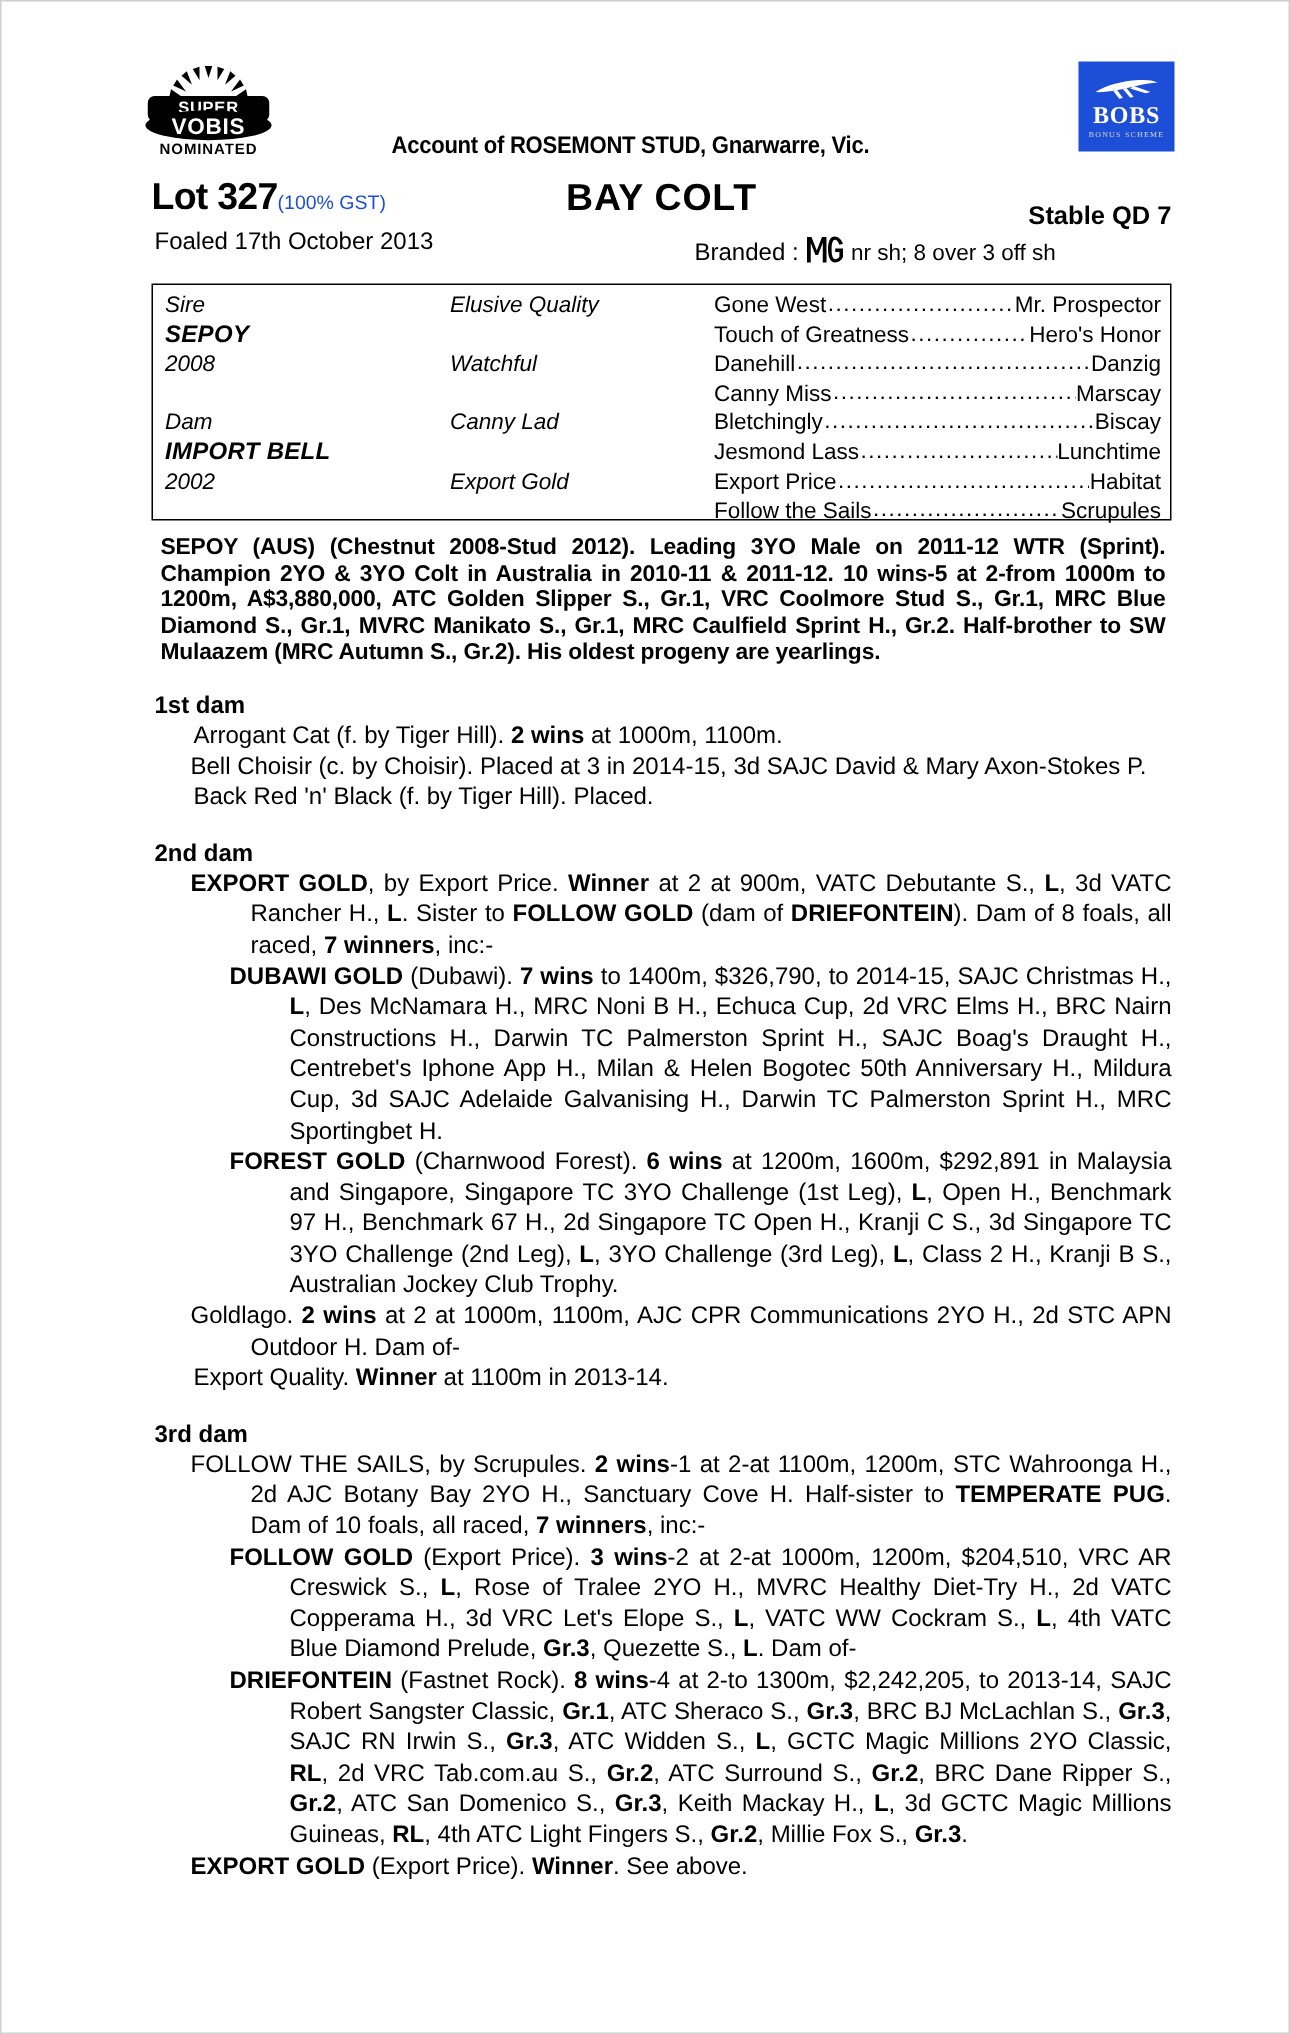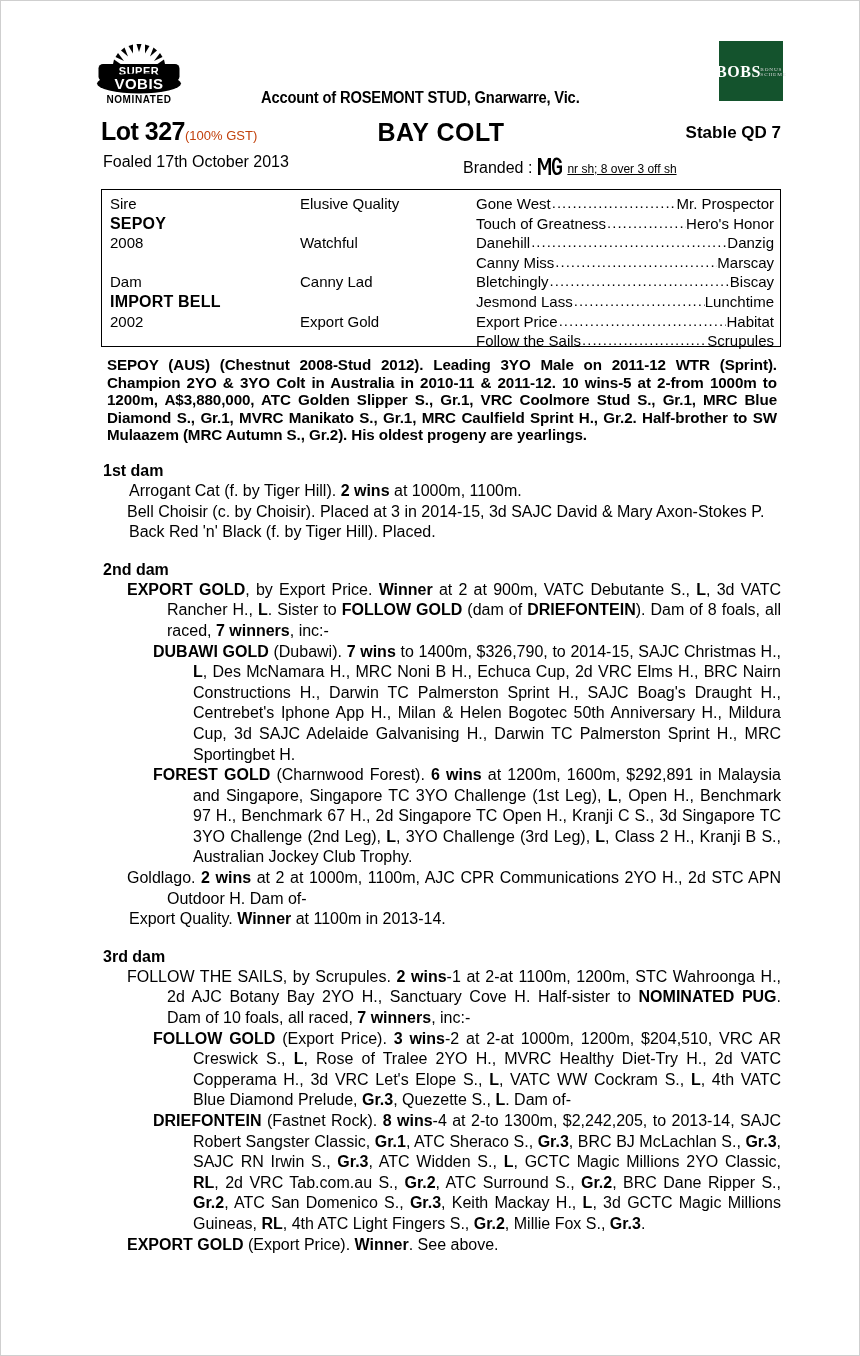--- a/index.html
+++ b/index.html
@@ -40,23 +40,23 @@
     top: 6px;
     width: 104px;
     height: 62px;
   }
   .bobs-logo {
     position: absolute;
     right: -2px;
     top: 4px;
     width: 64px;
     height: 60px;
-    background: #14532d;
+    background: #1d4ed8;
     display: flex;
-    flex-direction: row;
+    flex-direction: column;
     align-items: center;
     justify-content: center;
   }
   .bobs-word {
     color: #ffffff;
     font-family: "Liberation Serif", serif;
     font-weight: bold;
     font-size: 16px;
     letter-spacing: 0.5px;
     line-height: 1;
@@ -93,37 +93,37 @@
     position: absolute;
     left: 0;
     top: 0;
     font-weight: bold;
     font-size: 25px;
     letter-spacing: -0.5px;
   }
   .gst {
     font-weight: normal;
     font-size: 13px;
-    color: #c2410c;
+    color: #1d4ed8;
     letter-spacing: 0;
   }
   .colour-sex {
     position: absolute;
     left: 0;
     right: 0;
     top: 1px;
     text-align: center;
     font-weight: bold;
     font-size: 25px;
     letter-spacing: 0.5px;
   }
   .stable {
     position: absolute;
     right: 0;
-    top: 6px;
+    top: 17px;
     font-weight: bold;
     font-size: 17px;
   }
 
   
   .foaled-row {
     position: relative;
     height: 32px;
   }
   .foaled {
@@ -142,22 +142,21 @@
   }
   .brand-sym {
     display: inline-block;
     width: 26px;
     height: 20px;
     position: relative;
     top: 3px;
     margin: 0 4px 0 5px;
   }
   .brand-desc {
-    font-size: 12px;
-    text-decoration: underline;
+    font-size: 15px;
   }
 
   
   .ped-table {
     margin-top: 4px;
     border: 1.6px solid #000000;
     height: 158px;
     position: relative;
     box-sizing: border-box;
   }
@@ -176,20 +175,21 @@
   .ped-table .col3 {
     position: absolute;
     left: 374px;
     top: 4px;
     right: 6px;
   }
   .pl {
     font-size: 15px;
     line-height: 19.6px;
     white-space: nowrap;
+    font-style: italic;
   }
   .pl.bold {
     font-weight: bold;
     font-size: 16px;
     letter-spacing: 0.2px;
   }
   .pl.spacer { visibility: hidden; }
   .g3line {
     font-size: 15px;
     line-height: 19.6px;
@@ -386,20 +386,20 @@
         <div class="blk ind1"><span>Arrogant Cat (f. by Tiger Hill). </span><span class="b">2 wins</span><span> at 1000m, 1100m.</span></div>
         <div class="blk hang1"><span>Bell Choisir (c. by Choisir). Placed at 3 in 2014-15, 3d SAJC David &amp; Mary Axon-Stokes P.</span></div>
         <div class="blk ind1"><span>Back Red 'n' Black (f. by Tiger Hill). Placed.</span></div>
         <div class="dam-head">2nd dam</div>
         <div class="blk hang1"><span class="b">EXPORT GOLD</span><span>, by Export Price. </span><span class="b">Winner</span><span> at 2 at 900m, VATC Debutante S., </span><span class="b">L</span><span>, 3d VATC Rancher H., </span><span class="b">L</span><span>. Sister to </span><span class="b">FOLLOW GOLD</span><span> (dam of </span><span class="b">DRIEFONTEIN</span><span>). Dam of 8 foals, all raced, </span><span class="b">7 winners</span><span>, inc:-</span></div>
         <div class="blk hang2"><span class="b">DUBAWI GOLD</span><span> (Dubawi). </span><span class="b">7 wins</span><span> to 1400m, $326,790, to 2014-15, SAJC Christmas H., </span><span class="b">L</span><span>, Des McNamara H., MRC Noni B H., Echuca Cup, 2d VRC Elms H., BRC Nairn Constructions H., Darwin TC Palmerston Sprint H., SAJC Boag's Draught H., Centrebet's Iphone App H., Milan &amp; Helen Bogotec 50th Anniversary H., Mildura Cup, 3d SAJC Adelaide Galvanising H., Darwin TC Palmerston Sprint H., MRC Sportingbet H.</span></div>
         <div class="blk hang2"><span class="b">FOREST GOLD</span><span> (Charnwood Forest). </span><span class="b">6 wins</span><span> at 1200m, 1600m, $292,891 in Malaysia and Singapore, Singapore TC 3YO Challenge (1st Leg), </span><span class="b">L</span><span>, Open H., Benchmark 97 H., Benchmark 67 H., 2d Singapore TC Open H., Kranji C S., 3d Singapore TC 3YO Challenge (2nd Leg), </span><span class="b">L</span><span>, 3YO Challenge (3rd Leg), </span><span class="b">L</span><span>, Class 2 H., Kranji B S., Australian Jockey Club Trophy.</span></div>
         <div class="blk hang1"><span>Goldlago. </span><span class="b">2 wins</span><span> at 2 at 1000m, 1100m, AJC CPR Communications 2YO H., 2d STC APN Outdoor H. Dam of-</span></div>
         <div class="blk ind1"><span>Export Quality. </span><span class="b">Winner</span><span> at 1100m in 2013-14.</span></div>
         <div class="dam-head">3rd dam</div>
-        <div class="blk hang1"><span>FOLLOW THE SAILS, by Scrupules. </span><span class="b">2 wins</span><span>-1 at 2-at 1100m, 1200m, STC Wahroonga H., 2d AJC Botany Bay 2YO H., Sanctuary Cove H. Half-sister to </span><span class="b">NOMINATED PUG</span><span>. Dam of 10 foals, all raced, </span><span class="b">7 winners</span><span>, inc:-</span></div>
+        <div class="blk hang1"><span>FOLLOW THE SAILS, by Scrupules. </span><span class="b">2 wins</span><span>-1 at 2-at 1100m, 1200m, STC Wahroonga H., 2d AJC Botany Bay 2YO H., Sanctuary Cove H. Half-sister to </span><span class="b">TEMPERATE PUG</span><span>. Dam of 10 foals, all raced, </span><span class="b">7 winners</span><span>, inc:-</span></div>
         <div class="blk hang2"><span class="b">FOLLOW GOLD</span><span> (Export Price). </span><span class="b">3 wins</span><span>-2 at 2-at 1000m, 1200m, $204,510, VRC AR Creswick S., </span><span class="b">L</span><span>, Rose of Tralee 2YO H., MVRC Healthy Diet-Try H., 2d VATC Copperama H., 3d VRC Let's Elope S., </span><span class="b">L</span><span>, VATC WW Cockram S., </span><span class="b">L</span><span>, 4th VATC Blue Diamond Prelude, </span><span class="b">Gr.3</span><span>, Quezette S., </span><span class="b">L</span><span>. Dam of-</span></div>
         <div class="blk hang2"><span class="b">DRIEFONTEIN</span><span> (Fastnet Rock). </span><span class="b">8 wins</span><span>-4 at 2-to 1300m, $2,242,205, to 2013-14, SAJC Robert Sangster Classic, </span><span class="b">Gr.1</span><span>, ATC Sheraco S., </span><span class="b">Gr.3</span><span>, BRC BJ McLachlan S., </span><span class="b">Gr.3</span><span>, SAJC RN Irwin S., </span><span class="b">Gr.3</span><span>, ATC Widden S., </span><span class="b">L</span><span>, GCTC Magic Millions 2YO Classic, </span><span class="b">RL</span><span>, 2d VRC Tab.com.au S., </span><span class="b">Gr.2</span><span>, ATC Surround S., </span><span class="b">Gr.2</span><span>, BRC Dane Ripper S., </span><span class="b">Gr.2</span><span>, ATC San Domenico S., </span><span class="b">Gr.3</span><span>, Keith Mackay H., </span><span class="b">L</span><span>, 3d GCTC Magic Millions Guineas, </span><span class="b">RL</span><span>, 4th ATC Light Fingers S., </span><span class="b">Gr.2</span><span>, Millie Fox S., </span><span class="b">Gr.3</span><span>.</span></div>
         <div class="blk hang1"><span class="b">EXPORT GOLD</span><span> (Export Price). </span><span class="b">Winner</span><span>. See above.</span></div>
       </div>
 
   </div>
 </div>
 
 </body></html>

